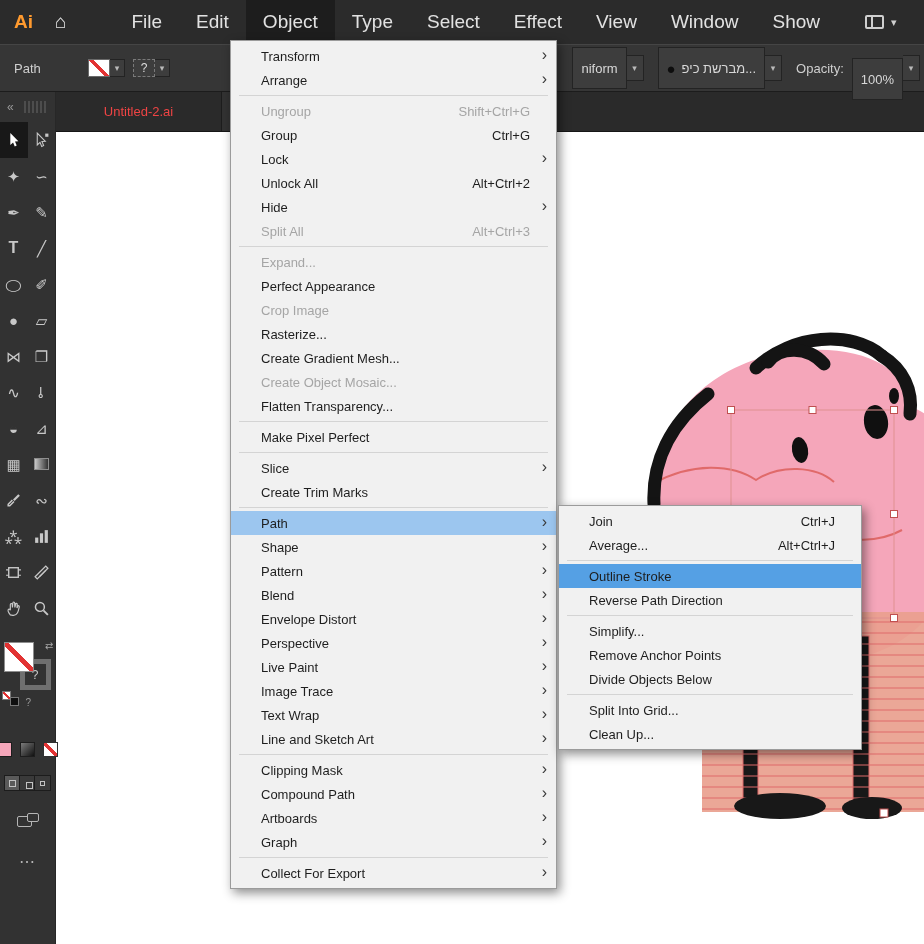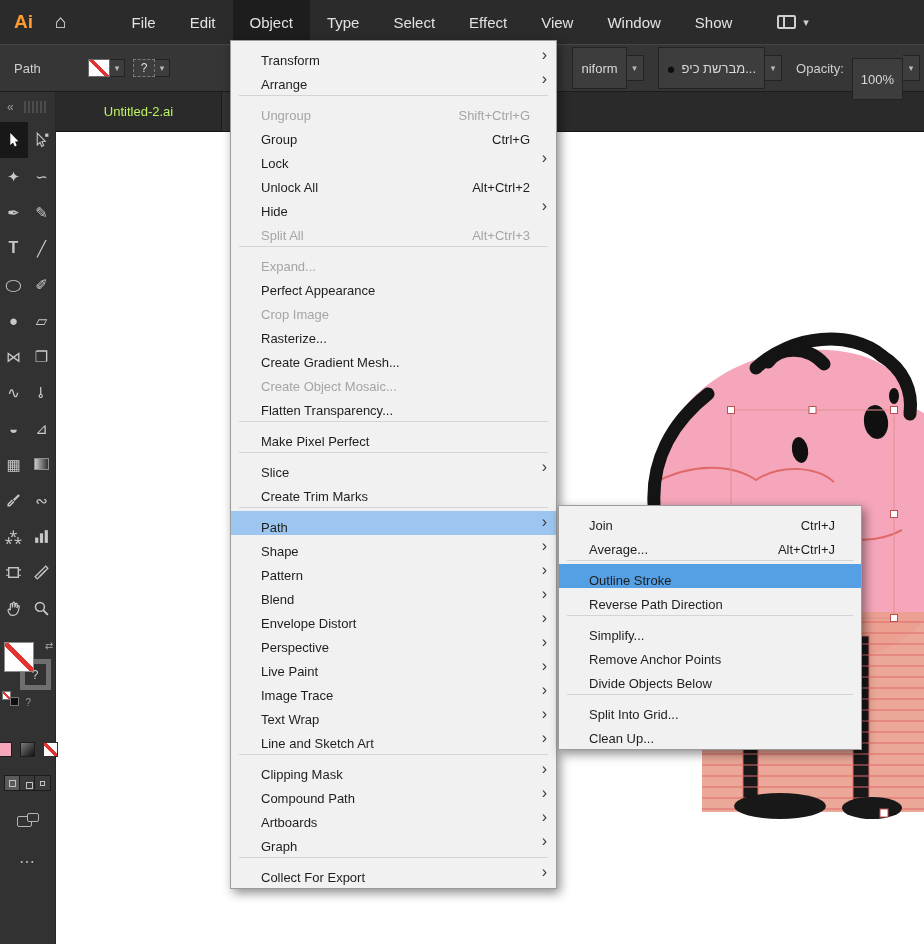--- a/index.html
+++ b/index.html
@@ -4,21 +4,21 @@
 <style>
   * { margin:0; padding:0; box-sizing:border-box; font-family:"Liberation Sans", sans-serif; }
   html,body { width:924px; height:944px; }
   body { position:relative; background:#323232; overflow:hidden; }
 
   
   .menubar { position:absolute; left:0; top:0; width:924px; height:44px; background:#2b2b2b; display:flex; align-items:center; z-index:5; }
   .ai-logo { color:var(--logo_orange,#ff9a2e); font-weight:bold; font-size:19px; padding:0 12px 0 14px; }
   .home-icon { color:#e4e4e4; font-size:19px; padding:0 10px; }
   .mb-items { display:flex; margin-left:38px; height:100%; }
-  .mb-item { color:#e2e2e2; font-size:15px; padding:0 17px; display:flex; align-items:center; height:100%; cursor:default; }
+  .mb-item { color:#e2e2e2; font-size:19px; padding:0 17px; display:flex; align-items:center; height:100%; cursor:default; }
   .mb-item.active { background:#1d1d1d; }
   .ws-wrap { margin-left:28px; display:flex; align-items:center; gap:7px; }
   .ws-icon { width:19px; height:14px; border:2px solid #cfcfcf; border-radius:2px; position:relative; }
   .ws-icon::after { content:""; position:absolute; left:4px; top:0; bottom:0; width:2px; background:#cfcfcf; }
   .ws-chev { color:#cfcfcf; font-size:11px; }
 
   
   .controlbar { position:absolute; left:0; top:44px; width:924px; height:48px; background:#363636; border-top:1px solid #454545; border-bottom:1px solid #1c1c1c; display:flex; align-items:center; z-index:4; }
   .cb-path { margin-left:14px; width:74px; color:#cfcfcf; font-size:13px; }
   .cb-swatch { width:22px; height:18px; background:#fff; border:1px solid #6a6a6a;
@@ -29,21 +29,21 @@
   .cb-field { height:42px; background:#3d3d3d; border:1px solid #232323; display:flex; align-items:center; color:#d8d8d8; font-size:13px; padding:0 8px; }
   .cb-chev2 { height:26px; width:17px; background:#3d3d3d; border:1px solid #232323; border-left:none; display:flex; align-items:center; justify-content:center; color:#b9b9b9; font-size:9px; }
   .cb-dot { font-size:15px; color:#0d0d0d; margin-right:6px; line-height:1; }
   .cb-opacity-label { color:#cfcfcf; font-size:13px; margin:0 8px 0 14px; }
   .cb-opacity-val { min-width:46px;margin-top:22px; }
 
   
   .docarea { position:absolute; left:56px; top:92px; width:868px; height:852px; display:flex; flex-direction:column; }
   .tabbar { height:40px; background:#2a2a2a; border-bottom:1px solid #161616; display:flex; flex:0 0 40px; }
   .tab { display:flex; align-items:center; padding:0 16px; font-size:13px; border-right:1px solid #1d1d1d; white-space:nowrap; cursor:default; }
-  .tab.inactive { color:#bef264; background:#2a2a2a; width:166px; justify-content:center; }
+  .tab.inactive { color:#ef4444; background:#2a2a2a; width:166px; justify-content:center; }
   .tab.active { color:#d4d4d4; background:#323232; }
 
   
   .canvas { position:relative; flex:1; background:#ffffff; overflow:hidden; }
   .canvas svg.artwork { position:absolute; left:0; top:0; }
 
   
   .toolbar { position:absolute; left:0; top:92px; width:56px; height:852px; background:#323232; border-right:1px solid #272727; display:flex; flex-direction:column; align-items:center; z-index:6; }
   .tb-grip { width:100%; height:30px; display:flex; align-items:center; justify-content:space-between; padding:0 7px; color:#9a9a9a; font-size:12px; }
   .grip-lines { width:24px; height:12px; background:repeating-linear-gradient(90deg,#4d4d4d 0 2px,transparent 2px 4px); }
@@ -86,21 +86,21 @@
   .screen-mode { margin-top:22px; width:22px; height:15px; position:relative; cursor:default; }
   .screen-mode .r1 { position:absolute; left:0; top:3px; width:15px; height:11px; border:1.5px solid #b5b5b5; border-radius:2px; }
   .screen-mode .r2 { position:absolute; right:0; top:0; width:12px; height:9px; border:1.5px solid #b5b5b5; border-radius:2px; background:#323232; }
 
   .tb-dots { margin-top:24px; color:#b5b5b5; font-size:16px; letter-spacing:1px; cursor:default; }
 
   
   .menu { position:absolute; background:#f1f1f1; border:1px solid #9b9b9b; box-shadow:3px 4px 10px rgba(0,0,0,.45); padding:3px 0; }
   .object-menu { left:230px; top:40px; width:327px; z-index:20; }
   .path-submenu { left:558px; top:505px; width:304px; z-index:21; }
-  .menu-item { position:relative; height:24px; display:flex; align-items:flex-end; padding:0 26px 0 30px; font-size:13px; color:#1e1e1e; cursor:default; }
+  .menu-item { position:relative; height:24px; display:flex; align-items:center; padding:0 26px 0 30px; font-size:13px; color:#1e1e1e; cursor:default; }
   .mi-label { white-space:nowrap; }
   .mi-short { position:absolute; right:26px; color:#1e1e1e; }
   .menu-item.disabled .mi-label, .menu-item.disabled .mi-short { color:#a5a5a5; }
   .mi-sub { position:absolute; right:9px; top:50%; transform:translateY(-54%); font-size:16px; color:#3c3c3c; }
   .menu-sep { height:1px; background:#d4d4d4; margin:3px 8px; }
   .menu-item.hl-light { background:var(--hl_light,#9cc6ef); }
   .menu-item.hl-strong { background:var(--hl_strong,#55a0e4); }
 </style>
 </head>
 <body>

